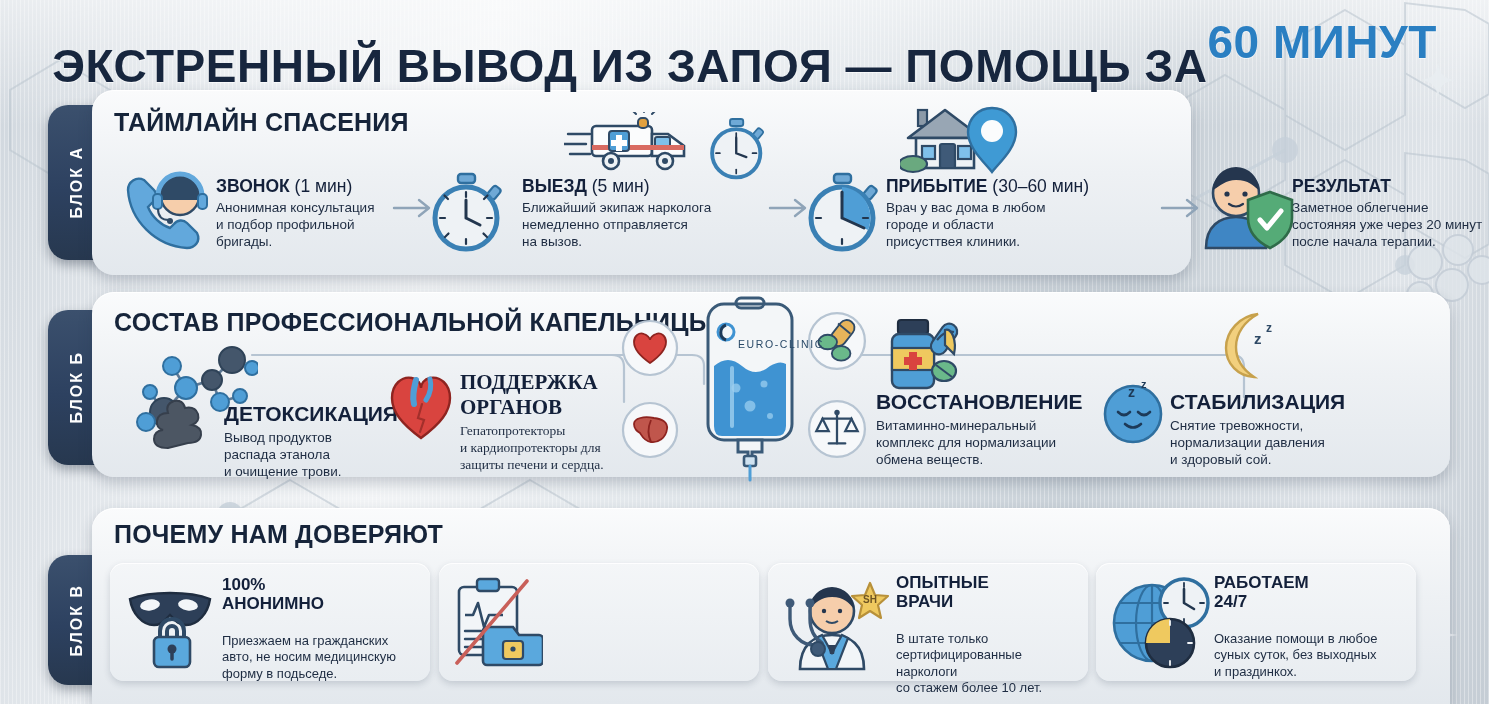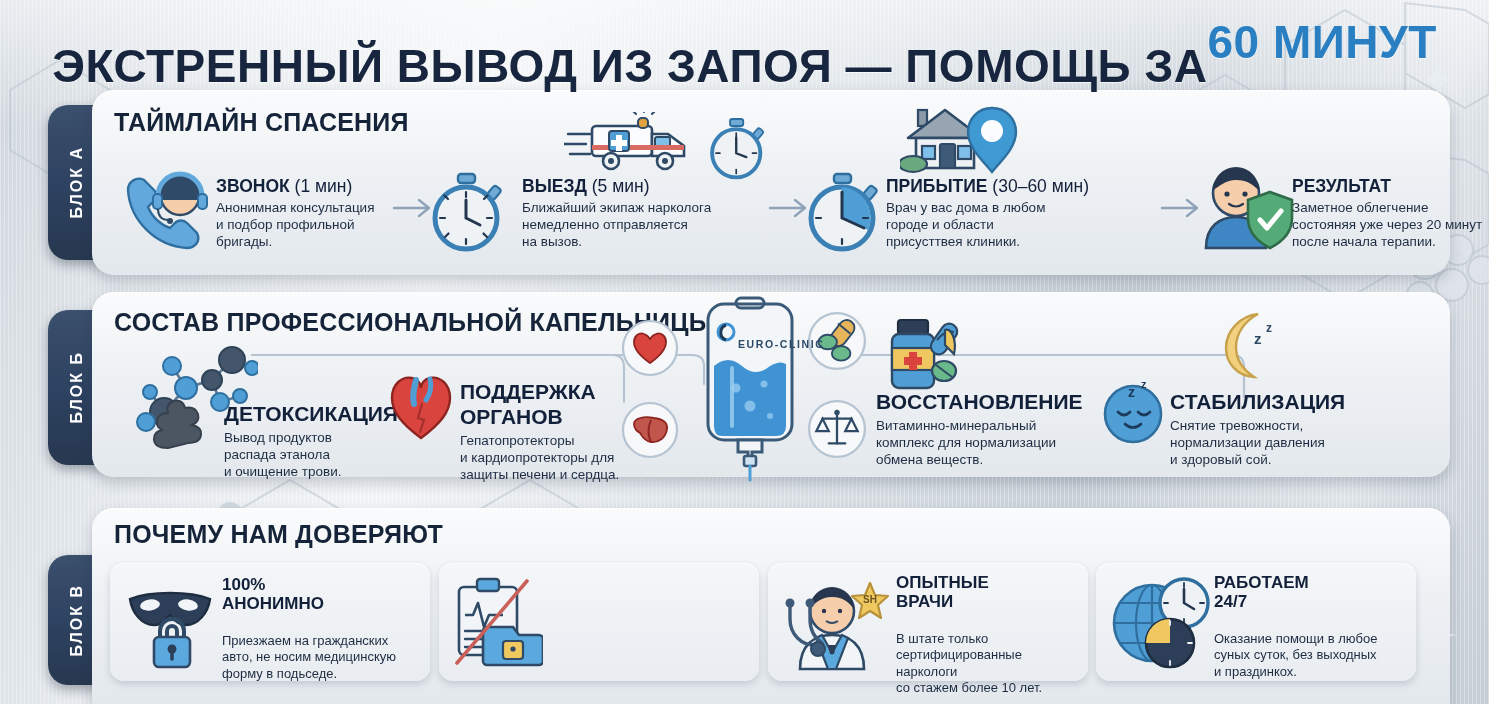--- a/index.html
+++ b/index.html
@@ -127,21 +127,21 @@
 </div>
 
 <div class="title">
   <span class="dark">ЭКСТРЕННЫЙ ВЫВОД ИЗ ЗАПОЯ — ПОМОЩЬ ЗА </span>
     <span class="accent">60 МИНУТ</span>
 </div>
 
 <div class="tab" style="left:48px; top:105px; height:155px;">
   <span>БЛОК А</span>
 </div>
-<div class="panel" style="left:92px; top:90px; width:1358px; height:185px;">
+<div class="panel" style="left:92px; top:90px; width:1099px; height:185px;">
   <div class="panel-title" style="left:22px; top:18px;">ТАЙМЛАЙН СПАСЕНИЯ</div>
 
   <svg class="icon" style="left:28px; top:80px;" width="92" height="80" viewBox="0 0 92 80">
     <path d="M8 20 C8 12 16 6 24 10 L34 20 C38 24 36 30 32 33 L28 37 C32 47 41 55 50 58 L54 54 C57 50 63 49 67 53 L77 63 C81 71 75 78 67 78 C36 76 10 51 8 20 Z" fill="#62a8dc" stroke="#2f6f9f" stroke-width="2.4"></path>
     <circle cx="60" cy="26" r="19" fill="#f6ceab" stroke="#2f4a66" stroke-width="2.4"></circle>
     <path d="M41 26 a19 19 0 0 1 38 0 v4 h-38 z" fill="#2f4a66"></path>
     <path d="M38 26 a22 22 0 0 1 44 0" fill="none" stroke="#62a8dc" stroke-width="5"></path>
     <rect x="33" y="24" width="9" height="15" rx="4" fill="#62a8dc" stroke="#2f6f9f" stroke-width="2"></rect>
     <rect x="78" y="24" width="9" height="15" rx="4" fill="#62a8dc" stroke="#2f6f9f" stroke-width="2"></rect>
     <path d="M38 39 q0 11 11 11" fill="none" stroke="#2f4a66" stroke-width="2"></path>
@@ -329,21 +329,21 @@
 распада этанола
 и очищение трови.</div>
   </div>
 
   <svg class="icon" style="left:294px; top:78px;" width="70" height="72" viewBox="0 0 70 72">
     <path d="M35 68 C16 54 6 42 6 28 C6 14 16 6 26 8 C32 9 35 14 35 18 C35 14 38 9 44 8 C54 6 64 14 64 28 C64 42 54 54 35 68 Z" fill="#d9443f" stroke="#8e2420" stroke-width="2.4"></path>
     <path d="M30 10 C28 18 26 26 28 34" fill="none" stroke="#4f9ed6" stroke-width="6" stroke-linecap="round"></path>
     <path d="M44 9 C46 17 44 24 40 30" fill="none" stroke="#4f9ed6" stroke-width="5" stroke-linecap="round"></path>
     <path d="M36 34 L32 48 L38 50 L34 62" fill="none" stroke="#a32f2b" stroke-width="2.2" stroke-linecap="round"></path>
   </svg>
-  <div class="step" style="left:368px; top:88px; width:220px;">
+  <div class="step" style="left:368px; top:78px; width:220px;font-family:Liberation Serif, serif;">
     <div class="head" style="font-size:21px; white-space:pre-line;">ПОДДЕРЖКА
 ОРГАНОВ</div>
     <div class="body" style="white-space:pre-line;">Гепатопротекторы
 и кардиопротекторы для
 защиты печени и сердца.</div>
   </div>
 
   <svg class="icon" style="left:528px; top:26px;" width="60" height="60" viewBox="0 0 60 60">
     <circle cx="30" cy="30" r="27" fill="#f6f8fa" stroke="#b6c4d2" stroke-width="2.2"></circle>
     <path d="M30 45 C20 38 14 31 14 24 C14 18 19 14 24 16 C27 17 30 20 30 22 C30 20 33 17 36 16 C41 14 46 18 46 24 C46 31 40 38 30 45 Z" fill="#d9443f" stroke="#8e2420" stroke-width="1.8"></path>
@@ -387,21 +387,21 @@
     </g>
     <rect x="38" y="78" width="4" height="62" rx="2" fill="#9fd0ef" opacity="0.8"></rect>
     <g>
       <circle cx="34" cy="44" r="8" fill="none" stroke="#3f93d2" stroke-width="3"></circle>
       <path d="M34 37 a8 8 0 0 0 0 15" fill="none" stroke="#1d3a58" stroke-width="3"></path>
     </g>
     <path d="M46 152 h24 v12 h-10 v6 h-4 v-6 h-10 z" fill="#f3f6f8" stroke="#3a5a78" stroke-width="3"></path>
     <rect x="52" y="168" width="12" height="10" rx="2" fill="#cfe2f0" stroke="#3a5a78" stroke-width="2.6"></rect>
     <path d="M58 178 v14" stroke="#4f9ed6" stroke-width="3" stroke-linecap="round"></path>
   </svg>
-  <div style="position:absolute; left:646px; top:46px; font-size:10.5px; font-weight:bold; letter-spacing:1.6px; color:#2a4a68; z-index:5;">EURO-CLINIC</div>
+  <div style="position:absolute; left:646px; top:46px; font-size:10.5px; font-weight:normal; letter-spacing:1.6px; color:#2a4a68; z-index:5;">EURO-CLINIC</div>
 
   <svg class="icon" style="left:790px; top:24px;" width="90" height="80" viewBox="0 0 90 80">
     <rect x="16" y="4" width="30" height="14" rx="3" fill="#2d3f58" stroke="#1f2d40" stroke-width="2.2"></rect>
     <rect x="10" y="18" width="42" height="54" rx="7" fill="#4f9ed6" stroke="#2f4a66" stroke-width="2.4"></rect>
     <rect x="10" y="32" width="42" height="22" fill="#efc95f" stroke="#2f4a66" stroke-width="2.2"></rect>
     <path d="M27 36 h8 v5 h5 v8 h-5 v5 h-8 v-5 h-5 v-8 h5 z" fill="#d9443f"></path>
     <rect x="54" y="6" width="16" height="34" rx="8" transform="rotate(35 62 23)" fill="#4f9ed6" stroke="#2f4a66" stroke-width="2.2"></rect>
     <path d="M55 24 q8 -10 17 -8" fill="none" stroke="#2f4a66" stroke-width="2.2"></path>
     <path d="M63 14 a8 17 0 0 1 9 24 l-9 -9 z" fill="#efc95f" stroke="#2f4a66" stroke-width="2.2"></path>
     <ellipse cx="62" cy="55" rx="12" ry="10" fill="#6ab98a" stroke="#2f4a66" stroke-width="2.2"></ellipse>

